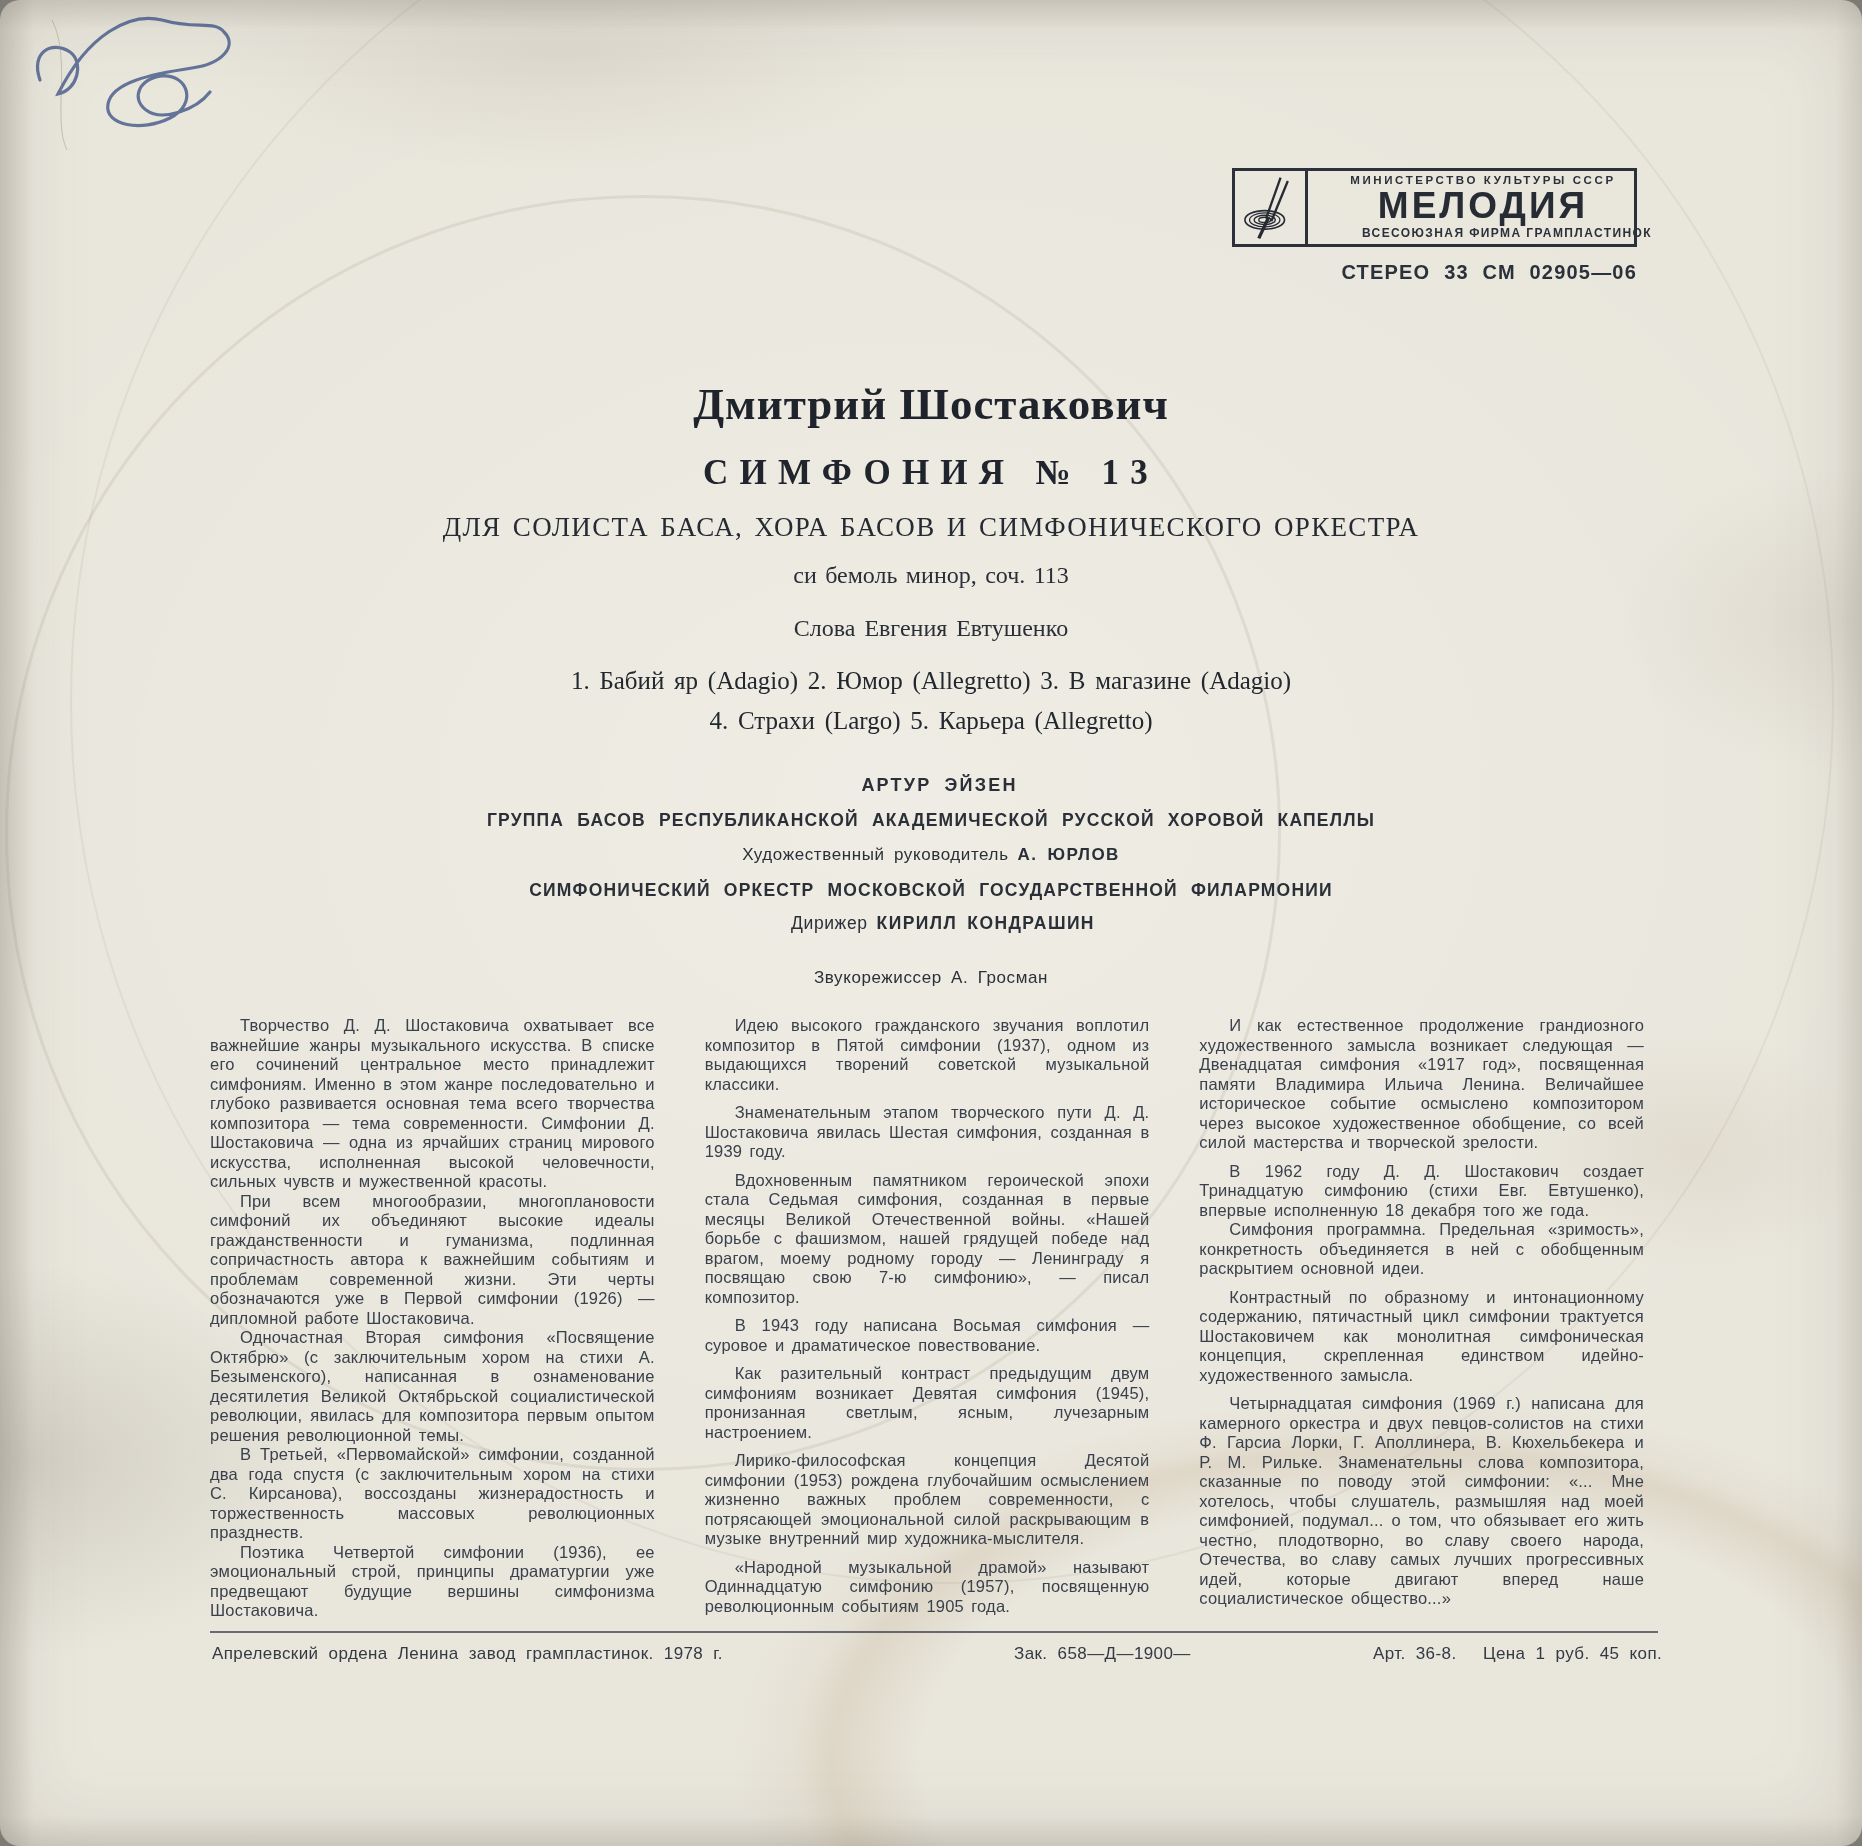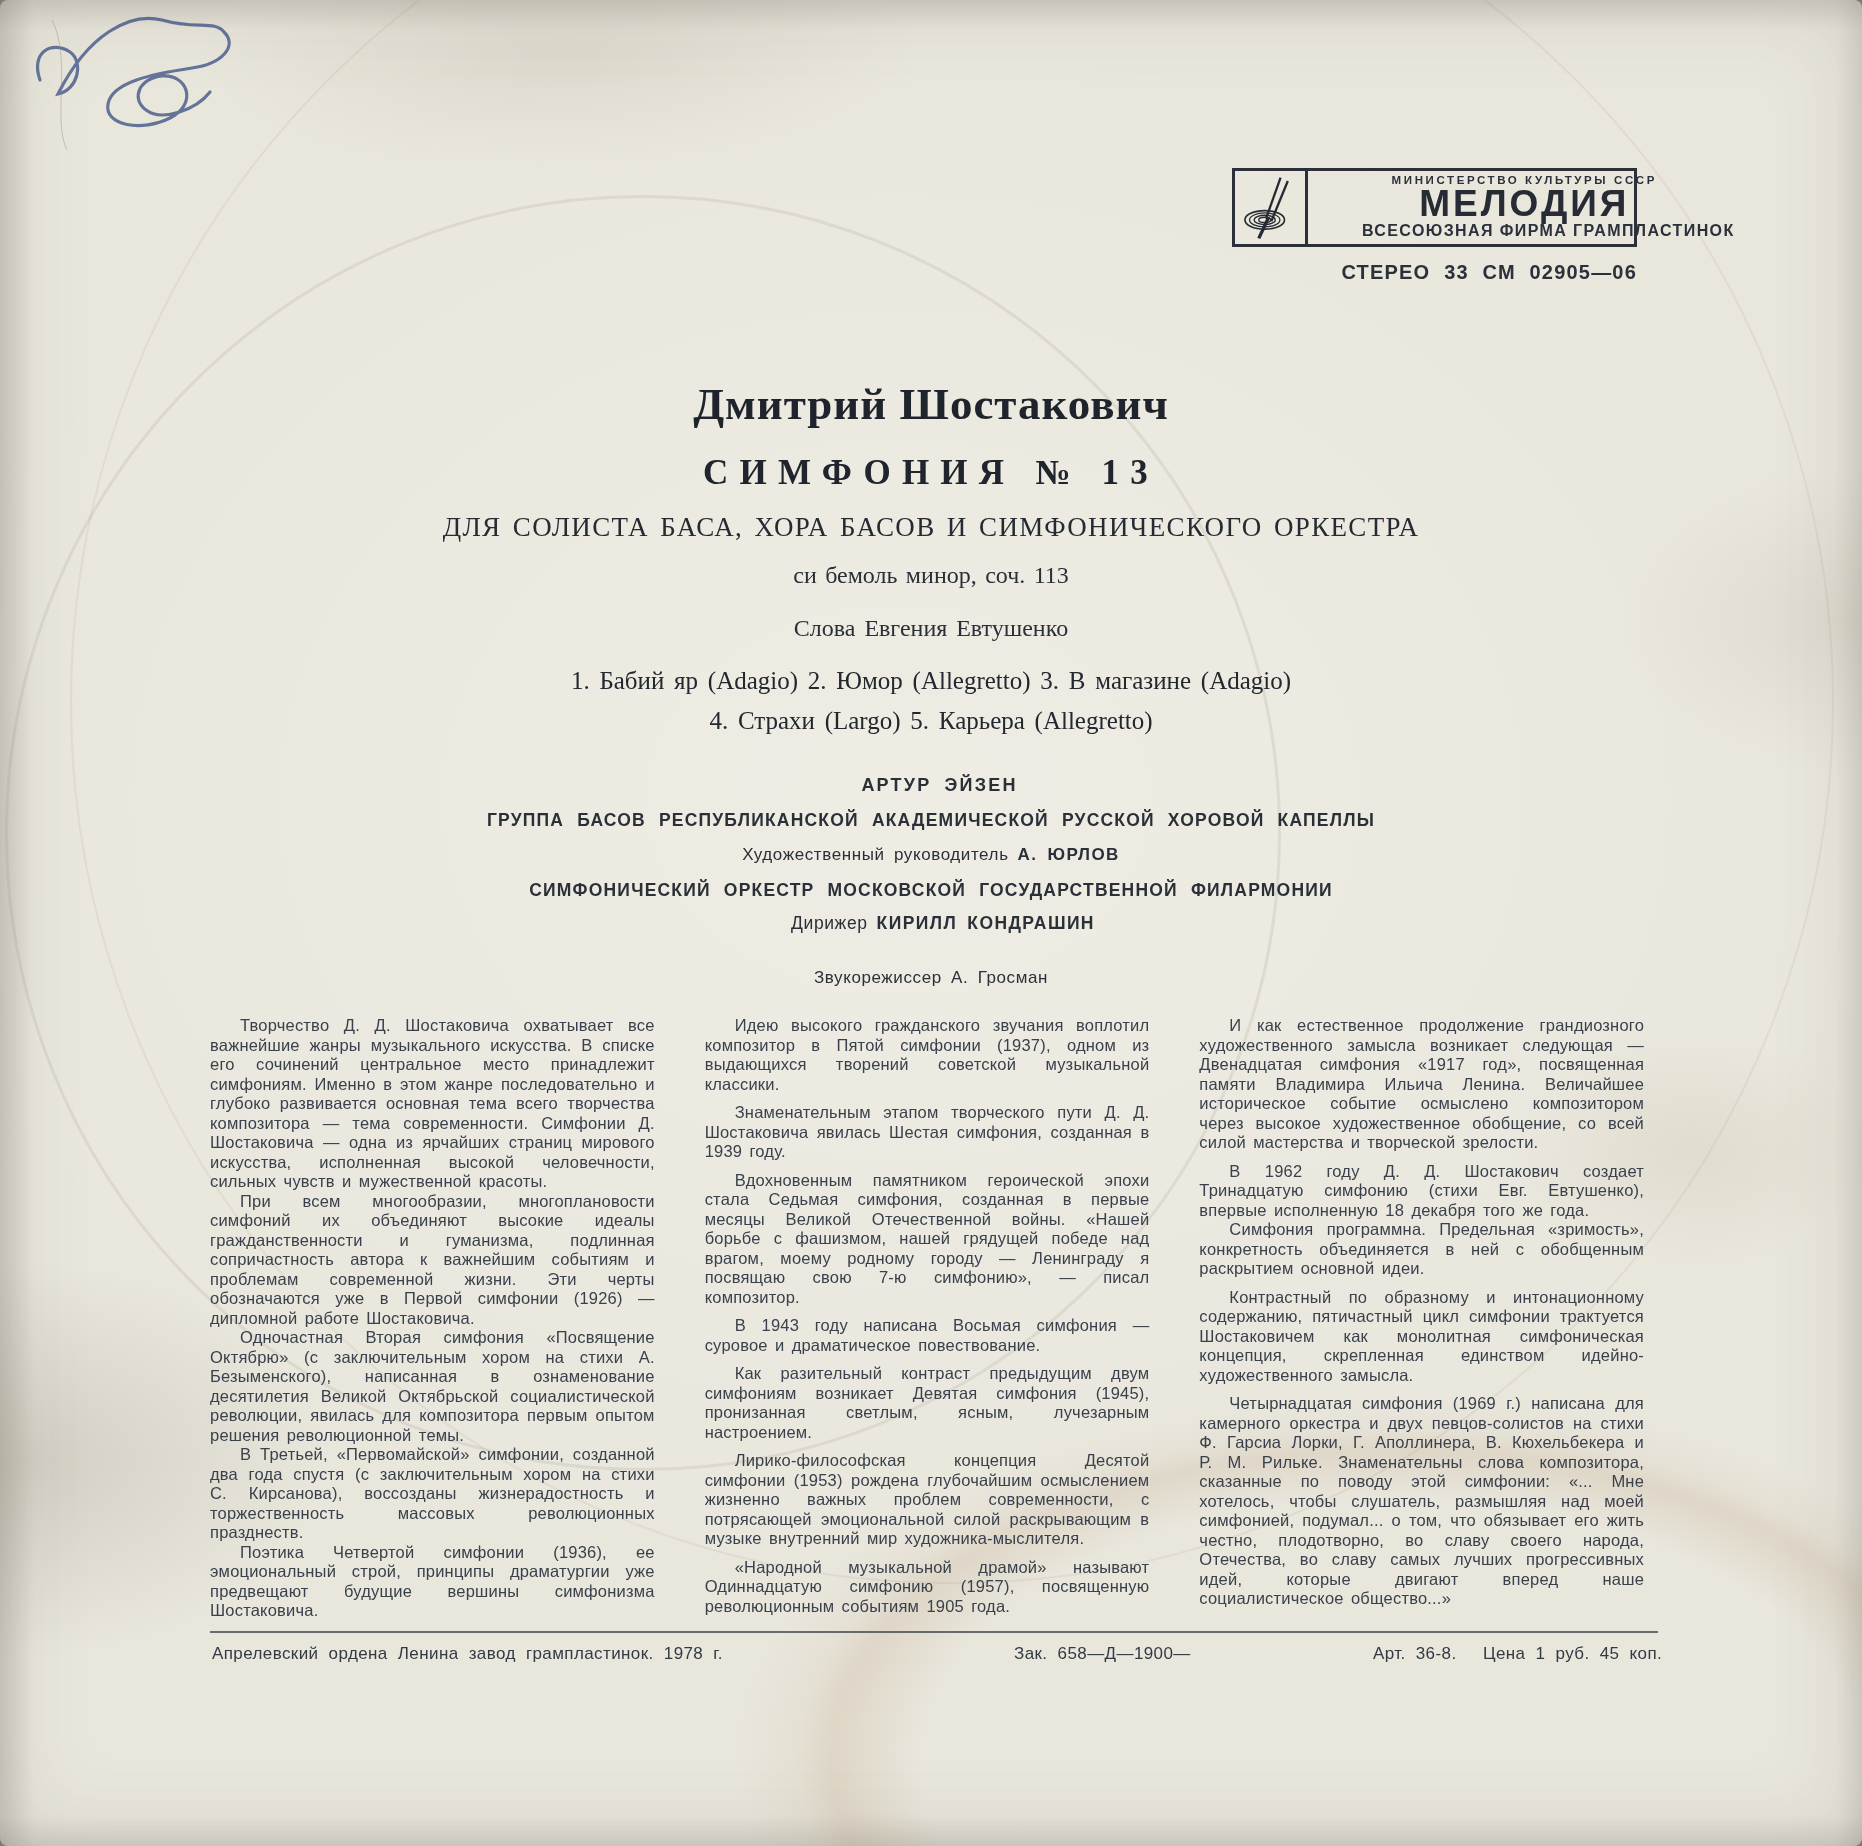--- a/index.html
+++ b/index.html
@@ -11,40 +11,40 @@
       radial-gradient(ellipse 260px 170px at 1690px 1150px, rgba(160,140,105,0.12), rgba(160,140,105,0) 70%),
       radial-gradient(ellipse 520px 170px at 560px 55px, rgba(148,138,118,0.14), rgba(148,138,118,0) 70%),
       radial-gradient(ellipse 420px 280px at 30px 1460px, rgba(118,112,98,0.20), rgba(118,112,98,0) 70%),
       radial-gradient(ellipse 320px 220px at 1840px 620px, rgba(130,120,100,0.12), rgba(130,120,100,0) 70%),
       radial-gradient(ellipse 1400px 1100px at 900px 800px, rgba(255,255,252,0.25), rgba(255,255,252,0) 75%),
       linear-gradient(90deg, rgba(108,102,90,0.22), rgba(108,102,90,0) 34px),
       linear-gradient(180deg, rgba(108,102,90,0.18), rgba(108,102,90,0) 30px),
       linear-gradient(270deg, rgba(108,102,90,0.13), rgba(108,102,90,0) 26px),
       linear-gradient(0deg, rgba(108,102,90,0.16), rgba(108,102,90,0) 30px);
     box-shadow: inset 0 0 90px rgba(95,90,75,0.18);
-    border-radius:8px;
+    border-radius:20px;
     font-family:"Liberation Sans","DejaVu Sans",sans-serif;
     color:#2c313a;
   }
   .ring { position:absolute; border-radius:50%; pointer-events:none; }
   .ring1 { left:5px; top:195px; width:1270px; height:1270px; border:3px solid rgba(135,125,105,0.14); }
   .ring2 { left:70px; top:-180px; width:1760px; height:1760px; border:2px solid rgba(135,125,105,0.10); }
   .signature { position:absolute; left:12px; top:0px; width:300px; height:160px; }
 
   
   .logo-block {
     position:absolute; left:1232px; top:168px; width:405px; height:79px;
     border:3px solid #2b303a; box-sizing:border-box; display:flex; background:transparent;
   }
   .logo-emblem { width:102px; border-right:3px solid #2b303a; box-sizing:border-box; display:flex; align-items:center; justify-content:center; }
   .logo-emblem svg { width:70px; height:66px; }
   .logo-textarea { flex:1; display:flex; flex-direction:column; justify-content:space-between; padding:3px 6px 4px 6px; text-align:center; }
   .logo-ministry { font-size:11.5px; font-weight:bold; letter-spacing:2.6px; color:#2b303a; white-space:nowrap; }
   .logo-brand { font-size:37px; font-weight:bold; letter-spacing:3px; line-height:0.92; color:#262b34; white-space:nowrap; }
-  .logo-firm { font-size:16px; font-weight:bold; letter-spacing:1.4px; color:#2b303a; white-space:nowrap;padding-left:48px; }
+  .logo-firm { font-size:12px; font-weight:bold; letter-spacing:1.4px; color:#2b303a; white-space:nowrap;padding-left:48px; }
   .catalog {
     position:absolute; top:261px; left:1237px; width:400px; text-align:right;
     font-size:20px; font-weight:bold; letter-spacing:1.2px; word-spacing:7px; color:#2b313b;
   }
 
   
   .cline { position:absolute; left:0; right:0; text-align:center; white-space:nowrap; }
   .serif { font-family:"Liberation Serif","DejaVu Serif",serif; }
   .composer   { top:378px; font-size:45px; font-weight:bold; color:#1f242c; letter-spacing:1px; }
   .worktitle  { top:453px; font-size:35px; font-weight:bold; color:#20252d; letter-spacing:0.32em; }

